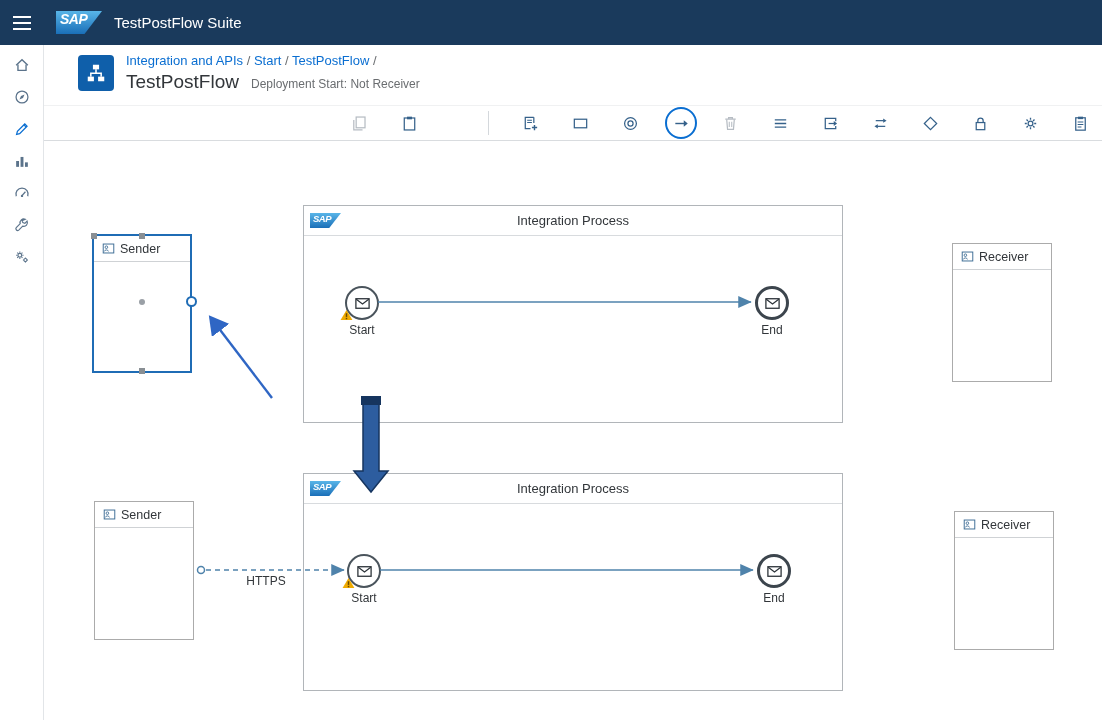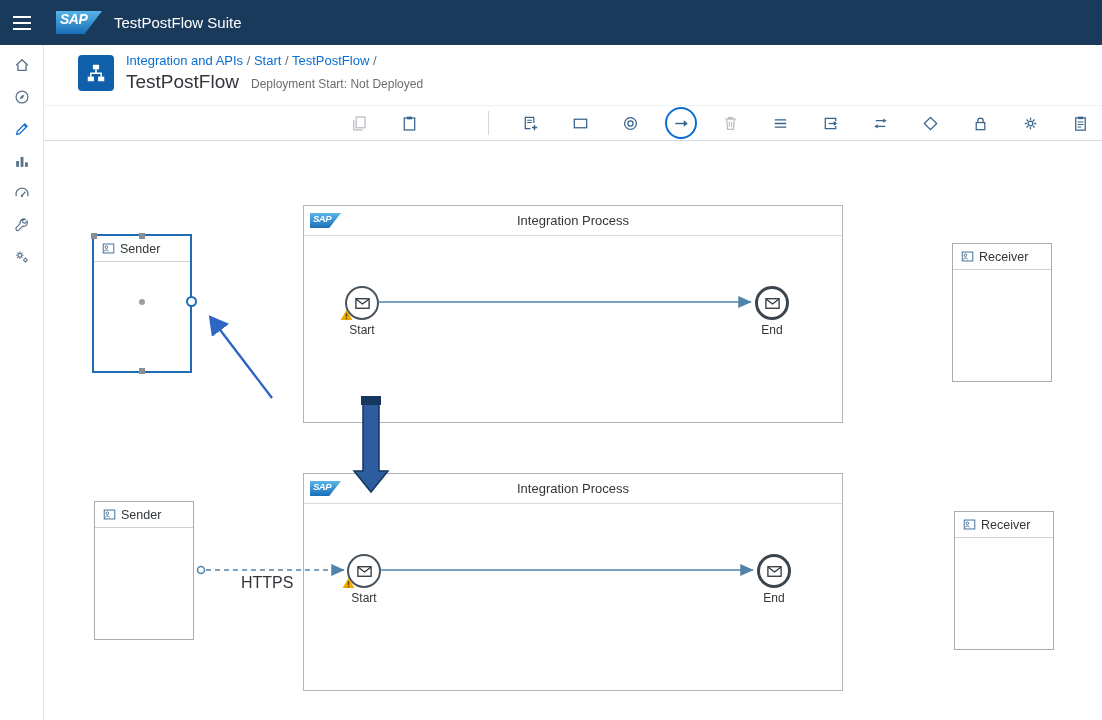--- a/index.html
+++ b/index.html
@@ -46,21 +46,21 @@
   .participant{position:absolute;width:100px;height:139px;background:#fff;border:1px solid #ababab;z-index:2}
   .participant.selected{border:2px solid var(--selection,#1f6cb5)}
   .p-head{height:26px;display:flex;align-items:center;gap:5px;padding:0 8px;border-bottom:1px solid #cfd2d5;font-size:12.5px;color:#32363a;white-space:nowrap}
   .p-icon{color:#3f6e96;display:flex}
   .process{position:absolute;width:540px;height:218px;background:#fff;border:1px solid #b1b5b9;z-index:1}
   .proc-head{height:30px;border-bottom:1px solid #d8dbde;display:flex;align-items:center;justify-content:center;font-size:13px;color:#32363a;position:relative}
   .event{position:absolute;width:34px;height:34px;border-radius:50%;border:2px solid #4a545c;background:#fff;display:flex;align-items:center;justify-content:center;color:#2b3238;z-index:2}
   .event.end{border-width:3px;border-color:#3c454d}
   .warn{position:absolute;left:-7px;bottom:-3px;line-height:0}
   .ev-label{position:absolute;width:60px;text-align:center;font-size:12px;color:#32363a}
-  .conn-label{position:absolute;width:50px;text-align:center;font-size:16px;color:#32363a;z-index:2}
+  .conn-label{position:absolute;width:50px;text-align:center;font-size:12px;color:#32363a;z-index:2}
   .h{position:absolute;z-index:4}
   .h.sq{width:6px;height:6px;background:#898f94}
   .h.dot{width:6px;height:6px;background:#9aa0a6;border-radius:50%}
   .h.ring{width:11px;height:11px;border:2px solid var(--selection,#1f6cb5);border-radius:50%;background:#fff}
 </style>
 </head>
 <body>
 
 <header class="shell">
   <button class="menu-btn">
@@ -142,21 +142,21 @@
           <rect x="7.2" y="2.5" width="5.6" height="4.2" fill="#fff"></rect>
           <rect x="2.5" y="13.3" width="5.6" height="4.2" fill="#fff"></rect>
           <rect x="11.9" y="13.3" width="5.6" height="4.2" fill="#fff"></rect>
           <path d="M10 6.7 V10.3 M5.3 13.3 V10.3 H14.7 V13.3" fill="none" stroke="#fff" stroke-width="1.4"></path>
         </svg>
     </div>
     <div class="head-text">
       <nav class="breadcrumb"><a class="crumb" href="#">Integration and APIs</a><span class="crumb-sep"> / </span><a class="crumb" href="#">Start</a><span class="crumb-sep"> / </span><a class="crumb" href="#">TestPostFlow</a><span class="crumb-sep"> / </span></nav>
       <div class="title-row">
         <h1>TestPostFlow</h1>
-        <span class="status"><span>Deployment Start:</span>&nbsp;<span>Not Deployed</span></span>
+        <span class="status"><span>Deployment Start:</span>&nbsp;<span>Not Receiver</span></span>
       </div>
     </div>
   </section>
 
   <div class="toolbar">
       <button class="tb-btn dis">
         <span style="display:flex">
           <svg width="19" height="19" viewBox="0 0 20 20">
             <rect x="6.5" y="3.2" width="9.3" height="11.3" fill="none" stroke="currentColor" stroke-width="1.3"></rect>
             <path d="M4 6.2 V16.8 H13.2" fill="none" stroke="currentColor" stroke-width="1.3"></path>

